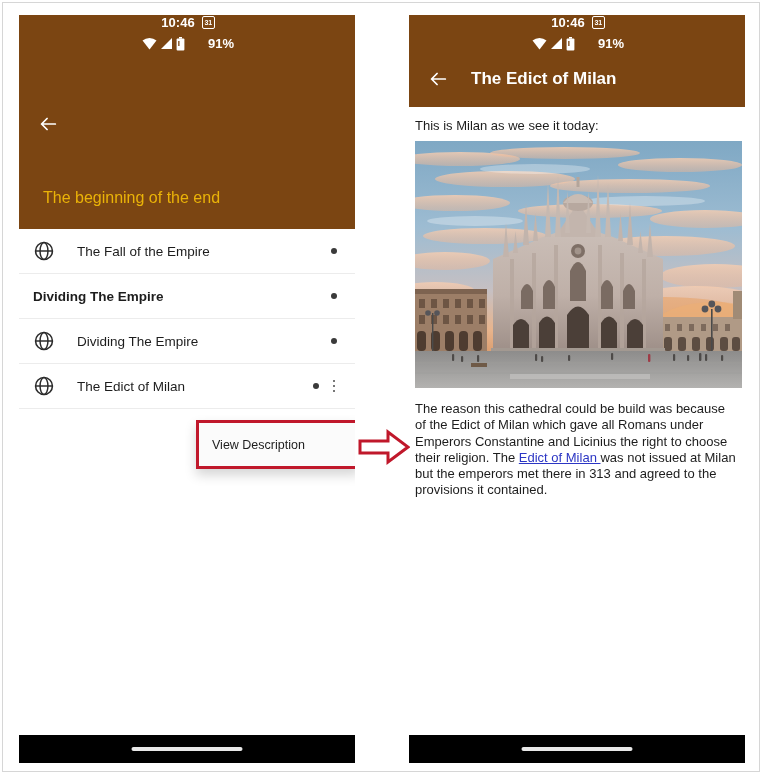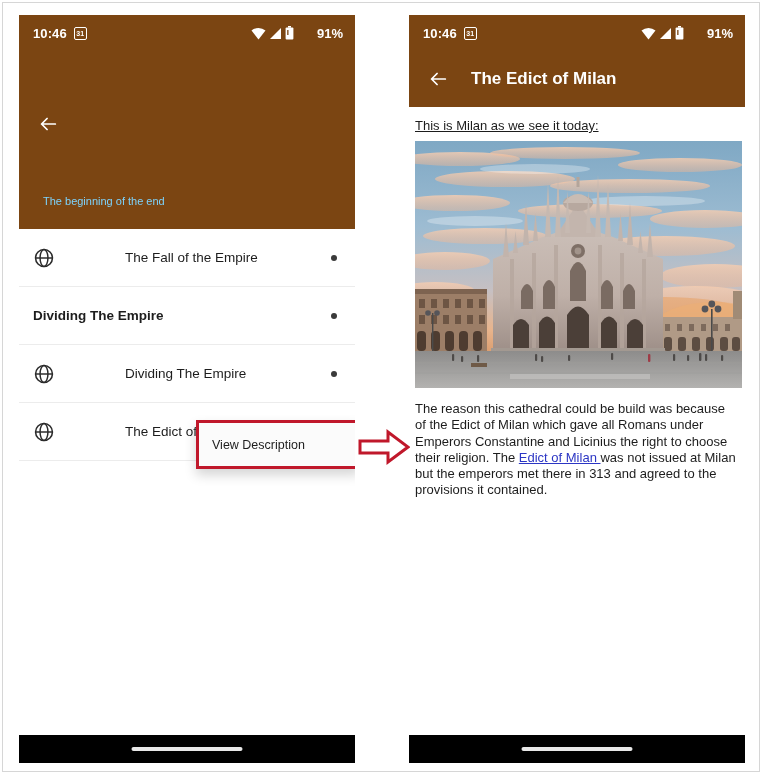--- a/index.html
+++ b/index.html
@@ -37,20 +37,21 @@
     position: relative;
     height: 36px;
     background: #7B4512;
     color: #ffffff;
     display: flex;
     align-items: center;
     justify-content: space-between;
     padding: 0 12px 0 14px;
     font-size: 13px;
     font-weight: bold;
+    flex-direction: column;
   }
   .status-left { display: flex; align-items: center; gap: 7px; }
   .status-right { display: flex; align-items: center; gap: 3px; }
   .status-time { font-size: 13px; letter-spacing: 0.1px; }
 
   .cal-icon {
     width: 13px; height: 13px;
     border: 1.4px solid #ffffff;
     border-radius: 2px;
     font-size: 7px;
@@ -75,40 +76,39 @@
     position: absolute;
     left: 18px; top: 62px;
     width: 22px; height: 22px;
   }
   .app-bar-right .back-arrow { position: static; margin: 0 0 0 18px; }
 
   .hero-title {
     position: absolute;
     left: 24px;
     bottom: 22px;
-    color: #7dd3fc;
-    font-size: 11px;
+    color: #eab308;
+    font-size: 16px;
   }
   .bar-title {
     color: #ffffff;
     font-size: 17px;
     font-weight: bold;
     margin-left: 22px;
   }
 
   
   .list { background: #ffffff; }
   .list-row {
     position: relative;
-    height: 58px;
+    height: 45px;
     display: flex;
     align-items: center;
     padding: 0 14px 0 14px;
     border-bottom: 1px solid #ececec;
-    gap: 48px;
   }
   .globe-icon { width: 22px; height: 22px; flex: 0 0 22px; }
   .row-label {
     font-size: 13.5px;
     color: #1d1d1d;
     margin-left: 22px;
   }
   .row-label.header-label {
     font-weight: bold;
     margin-left: 0;
@@ -154,21 +154,20 @@
     z-index: 20;
     box-shadow: 0 6px 11px rgba(0,0,0,0.17);
   }
 
   
   .content { padding: 0 6px; }
   .intro-text {
     font-size: 13px;
     color: #1d1d1d;
     padding: 11px 0 8px 0;
-    text-decoration: underline;
   }
 
   .photo {
     position: relative;
     width: 327px;
     height: 247px;
     overflow: hidden;
     background: #8fb4c9;
   }
   .photo svg { display: block; width: 100%; height: 100%; }

